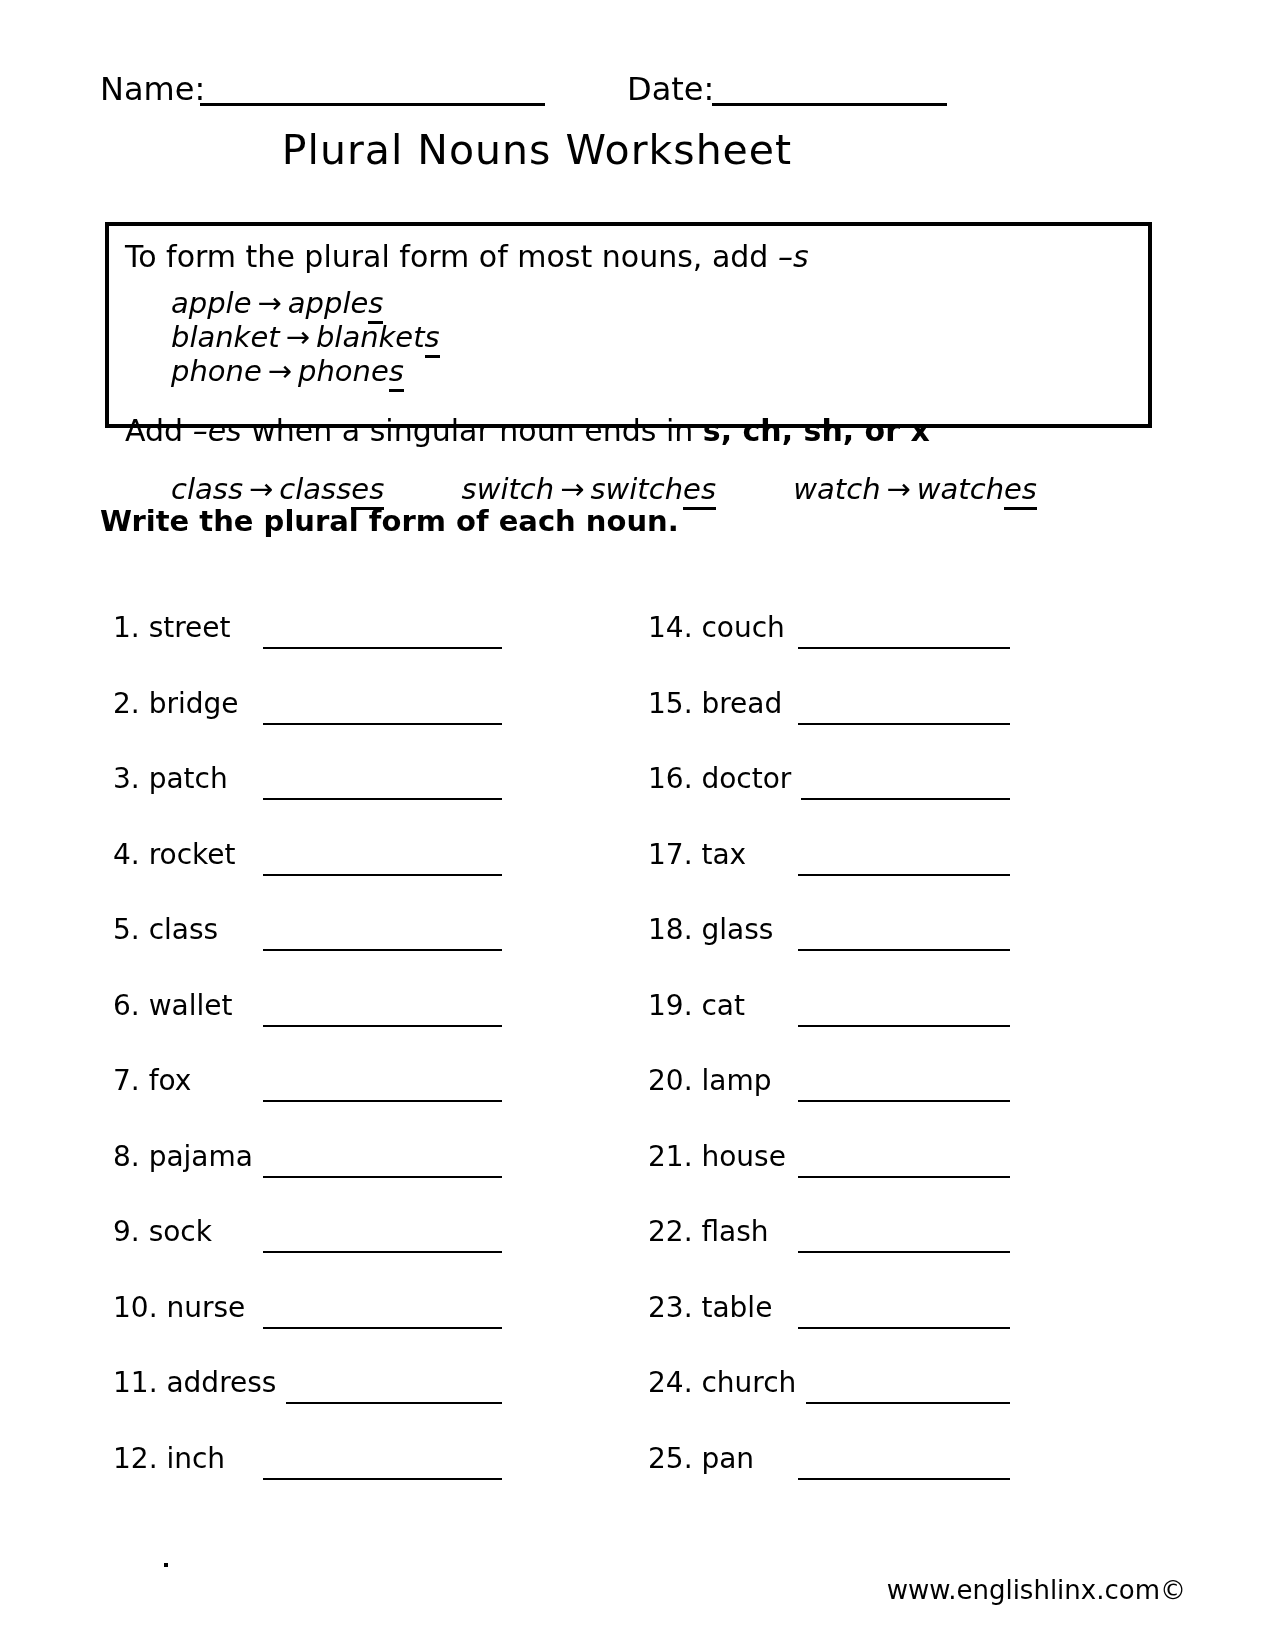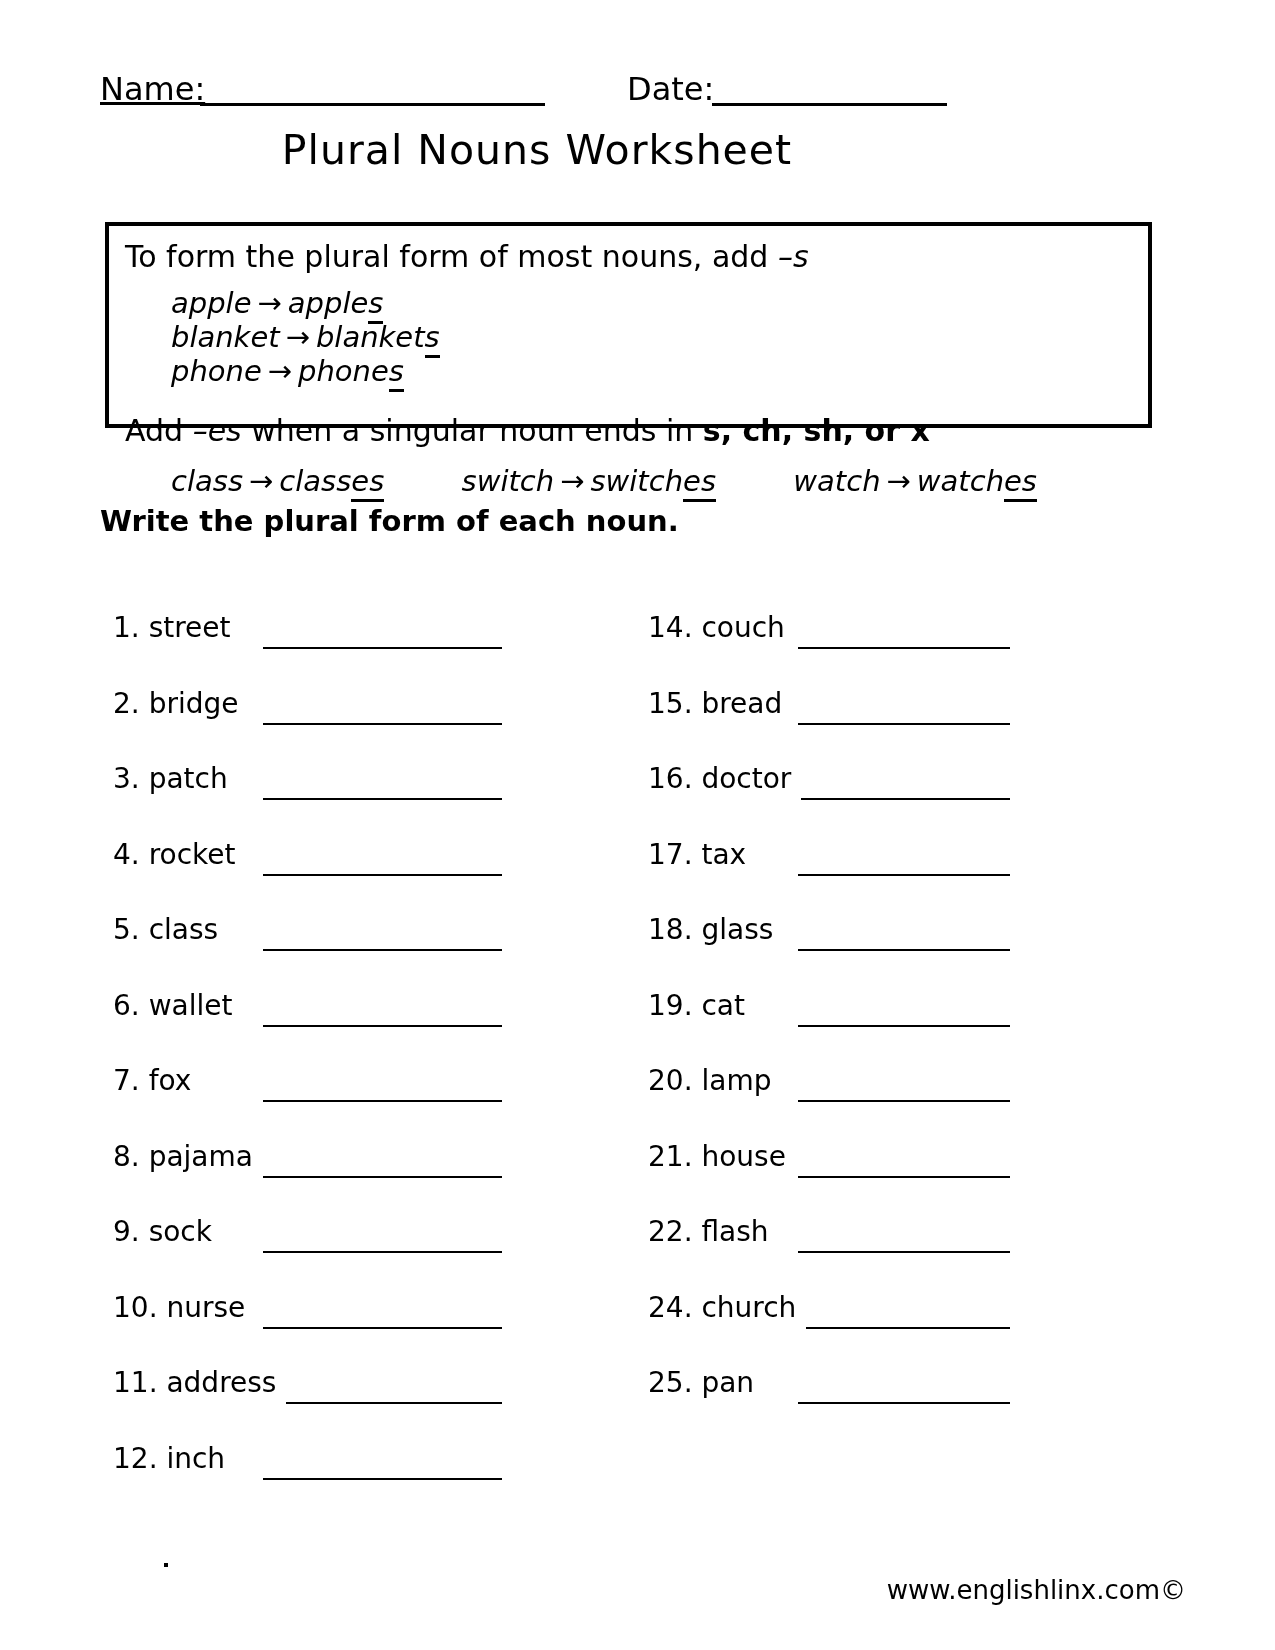--- a/index.html
+++ b/index.html
@@ -5,21 +5,21 @@
   * { margin: 0; padding: 0; box-sizing: border-box; }
   html, body {
     width: 1275px; height: 1650px;
     background: #ffffff; color: #000000;
     font-family: "DejaVu Sans", sans-serif;
     position: relative; overflow: hidden;
   }
   .abs { position: absolute; }
 
   
-  #name-label { left: 100px; top: 70px; font-size: 32px; text-decoration: underline; }
+  #name-label { left: 100px; top: 70px; font-size: 32px; }
   #name-line  { left: 200px; top: 70px; width: 345px; height: 36px; border-bottom: 3px solid #000; }
   #date-label { left: 627px; top: 70px; font-size: 32px; }
   #date-line  { left: 712px; top: 70px; width: 235px; height: 36px; border-bottom: 3px solid #000; }
 
   #page-title {
     left: 0; top: 126px; width: 1074px;
     text-align: center; font-size: 41px; letter-spacing: 1px;
   }
 
   
@@ -28,21 +28,21 @@
     border: 4px solid #000; padding: 12px 16px 0 16px;
   }
   .rule-text { font-size: 30px; line-height: 38px; }
   .rule-suffix { font-style: italic; }
   .rule-endings { font-weight: bold; }
   .examples-row {
     display: flex; justify-content: space-between;
     padding: 0 95px 0 46px; font-size: 29px; font-style: italic;
   }
   .examples-row.row1 { margin-top: 10px; flex-direction: column; }
-  .examples-row.row2 { margin-top: 14px; }
+  .examples-row.row2 { margin-top: 22px; }
   #rule2-line { margin-top: 24px; }
   .u-suffix { border-bottom: 3px solid #000; padding-bottom: 1px; }
   .arrow { font-style: normal; padding: 0 6px; }
 
   
   #instruction {
     left: 100px; top: 504px; font-size: 29px; font-weight: bold;
   }
 
   
@@ -181,20 +181,24 @@
     </div>
   <div class="item-row">
       <span class="item-label"><span>21.</span> <span>house</span></span>
       <span class="answer-blank"></span>
     </div>
   <div class="item-row">
       <span class="item-label"><span>22.</span> <span>flash</span></span>
       <span class="answer-blank"></span>
     </div>
   <div class="item-row">
+      <span class="item-label"><span>23.</span> <span>table</span></span>
+      <span class="answer-blank"></span>
+    </div>
+  <div class="item-row">
       <span class="item-label"><span>24.</span> <span>church</span></span>
       <span class="answer-blank"></span>
     </div>
   <div class="item-row">
       <span class="item-label"><span>25.</span> <span>pan</span></span>
       <span class="answer-blank"></span>
     </div>
 </div>
 
 <span class="abs" id="stray-dot"></span>

